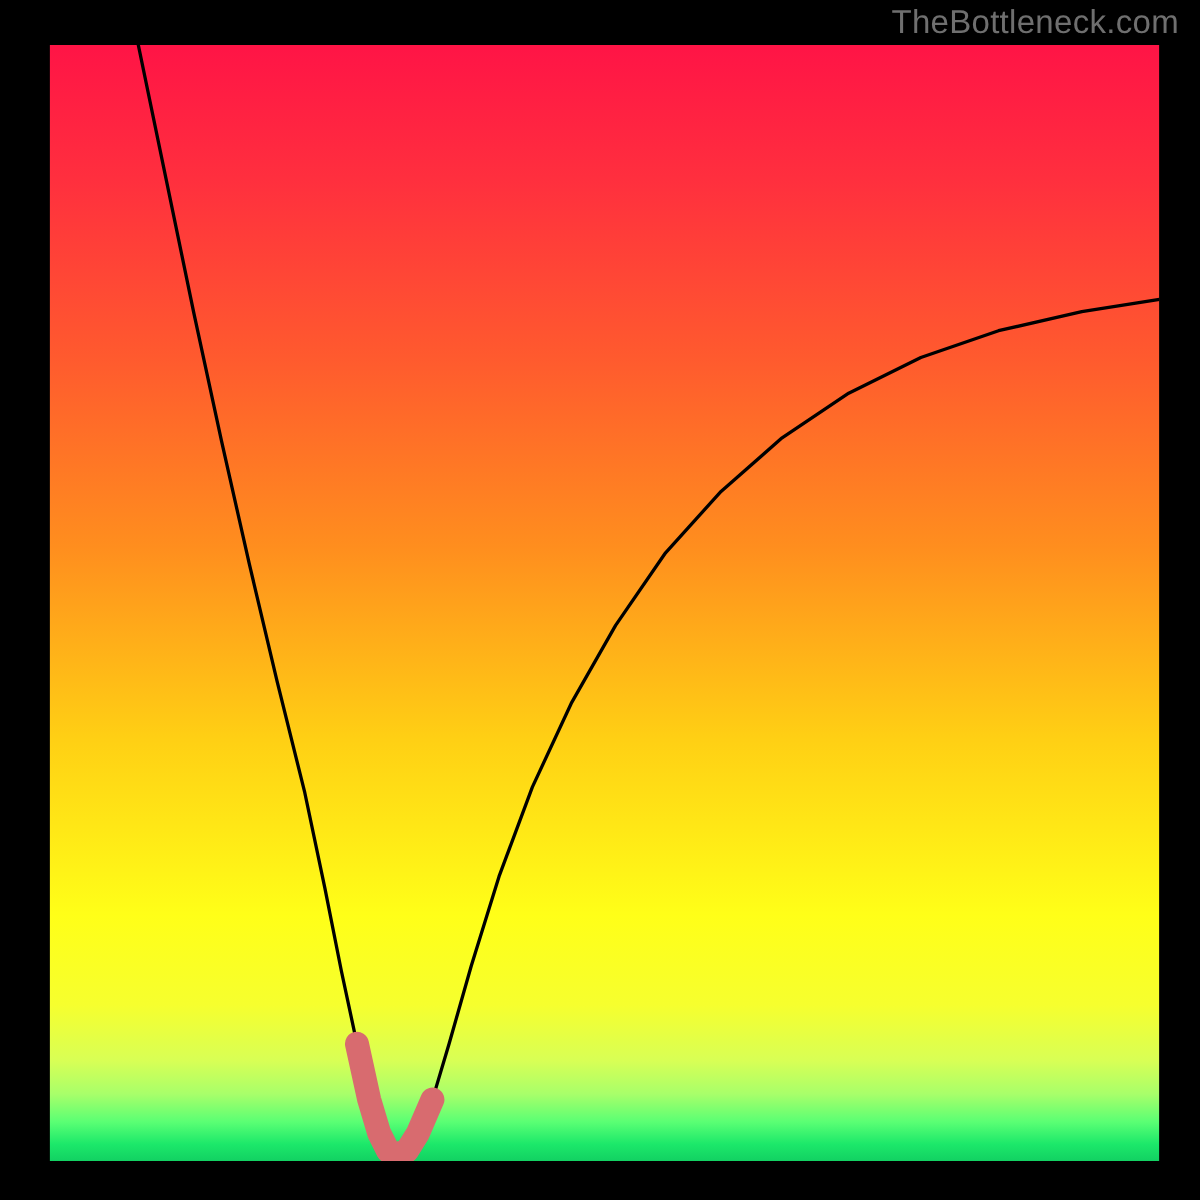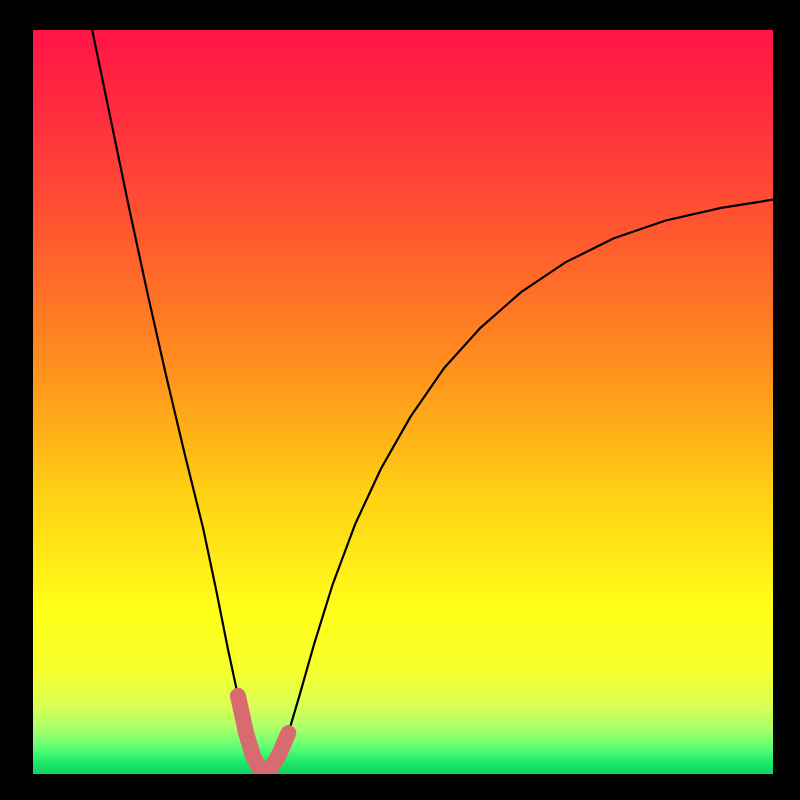--- a/index.html
+++ b/index.html
@@ -33,20 +33,21 @@
     letter-spacing: 0.2px;
     font-family: Arial, Helvetica, sans-serif;
   }
   svg { display: block; }
 </style>
 </head>
 <body>
 
 <div class="frame">
 
+  <div class="watermark">TheBottleneck.com</div>
 
   <div class="plot-area" style="left: 33px; top: 30px; width: 740px; height: 744px;">
     <svg xmlns="http://www.w3.org/2000/svg" width="740" height="744" viewBox="0 0 740 744">
       <defs>
         <linearGradient id="bg-grad" x1="0" y1="0" x2="0" y2="1">
             <stop offset="0.00%" stop-color="#ff1446"></stop>
             <stop offset="12.00%" stop-color="#ff2f3e"></stop>
             <stop offset="28.00%" stop-color="#ff5a2e"></stop>
             <stop offset="45.00%" stop-color="#ff8e1e"></stop>
             <stop offset="62.00%" stop-color="#ffcf14"></stop>

